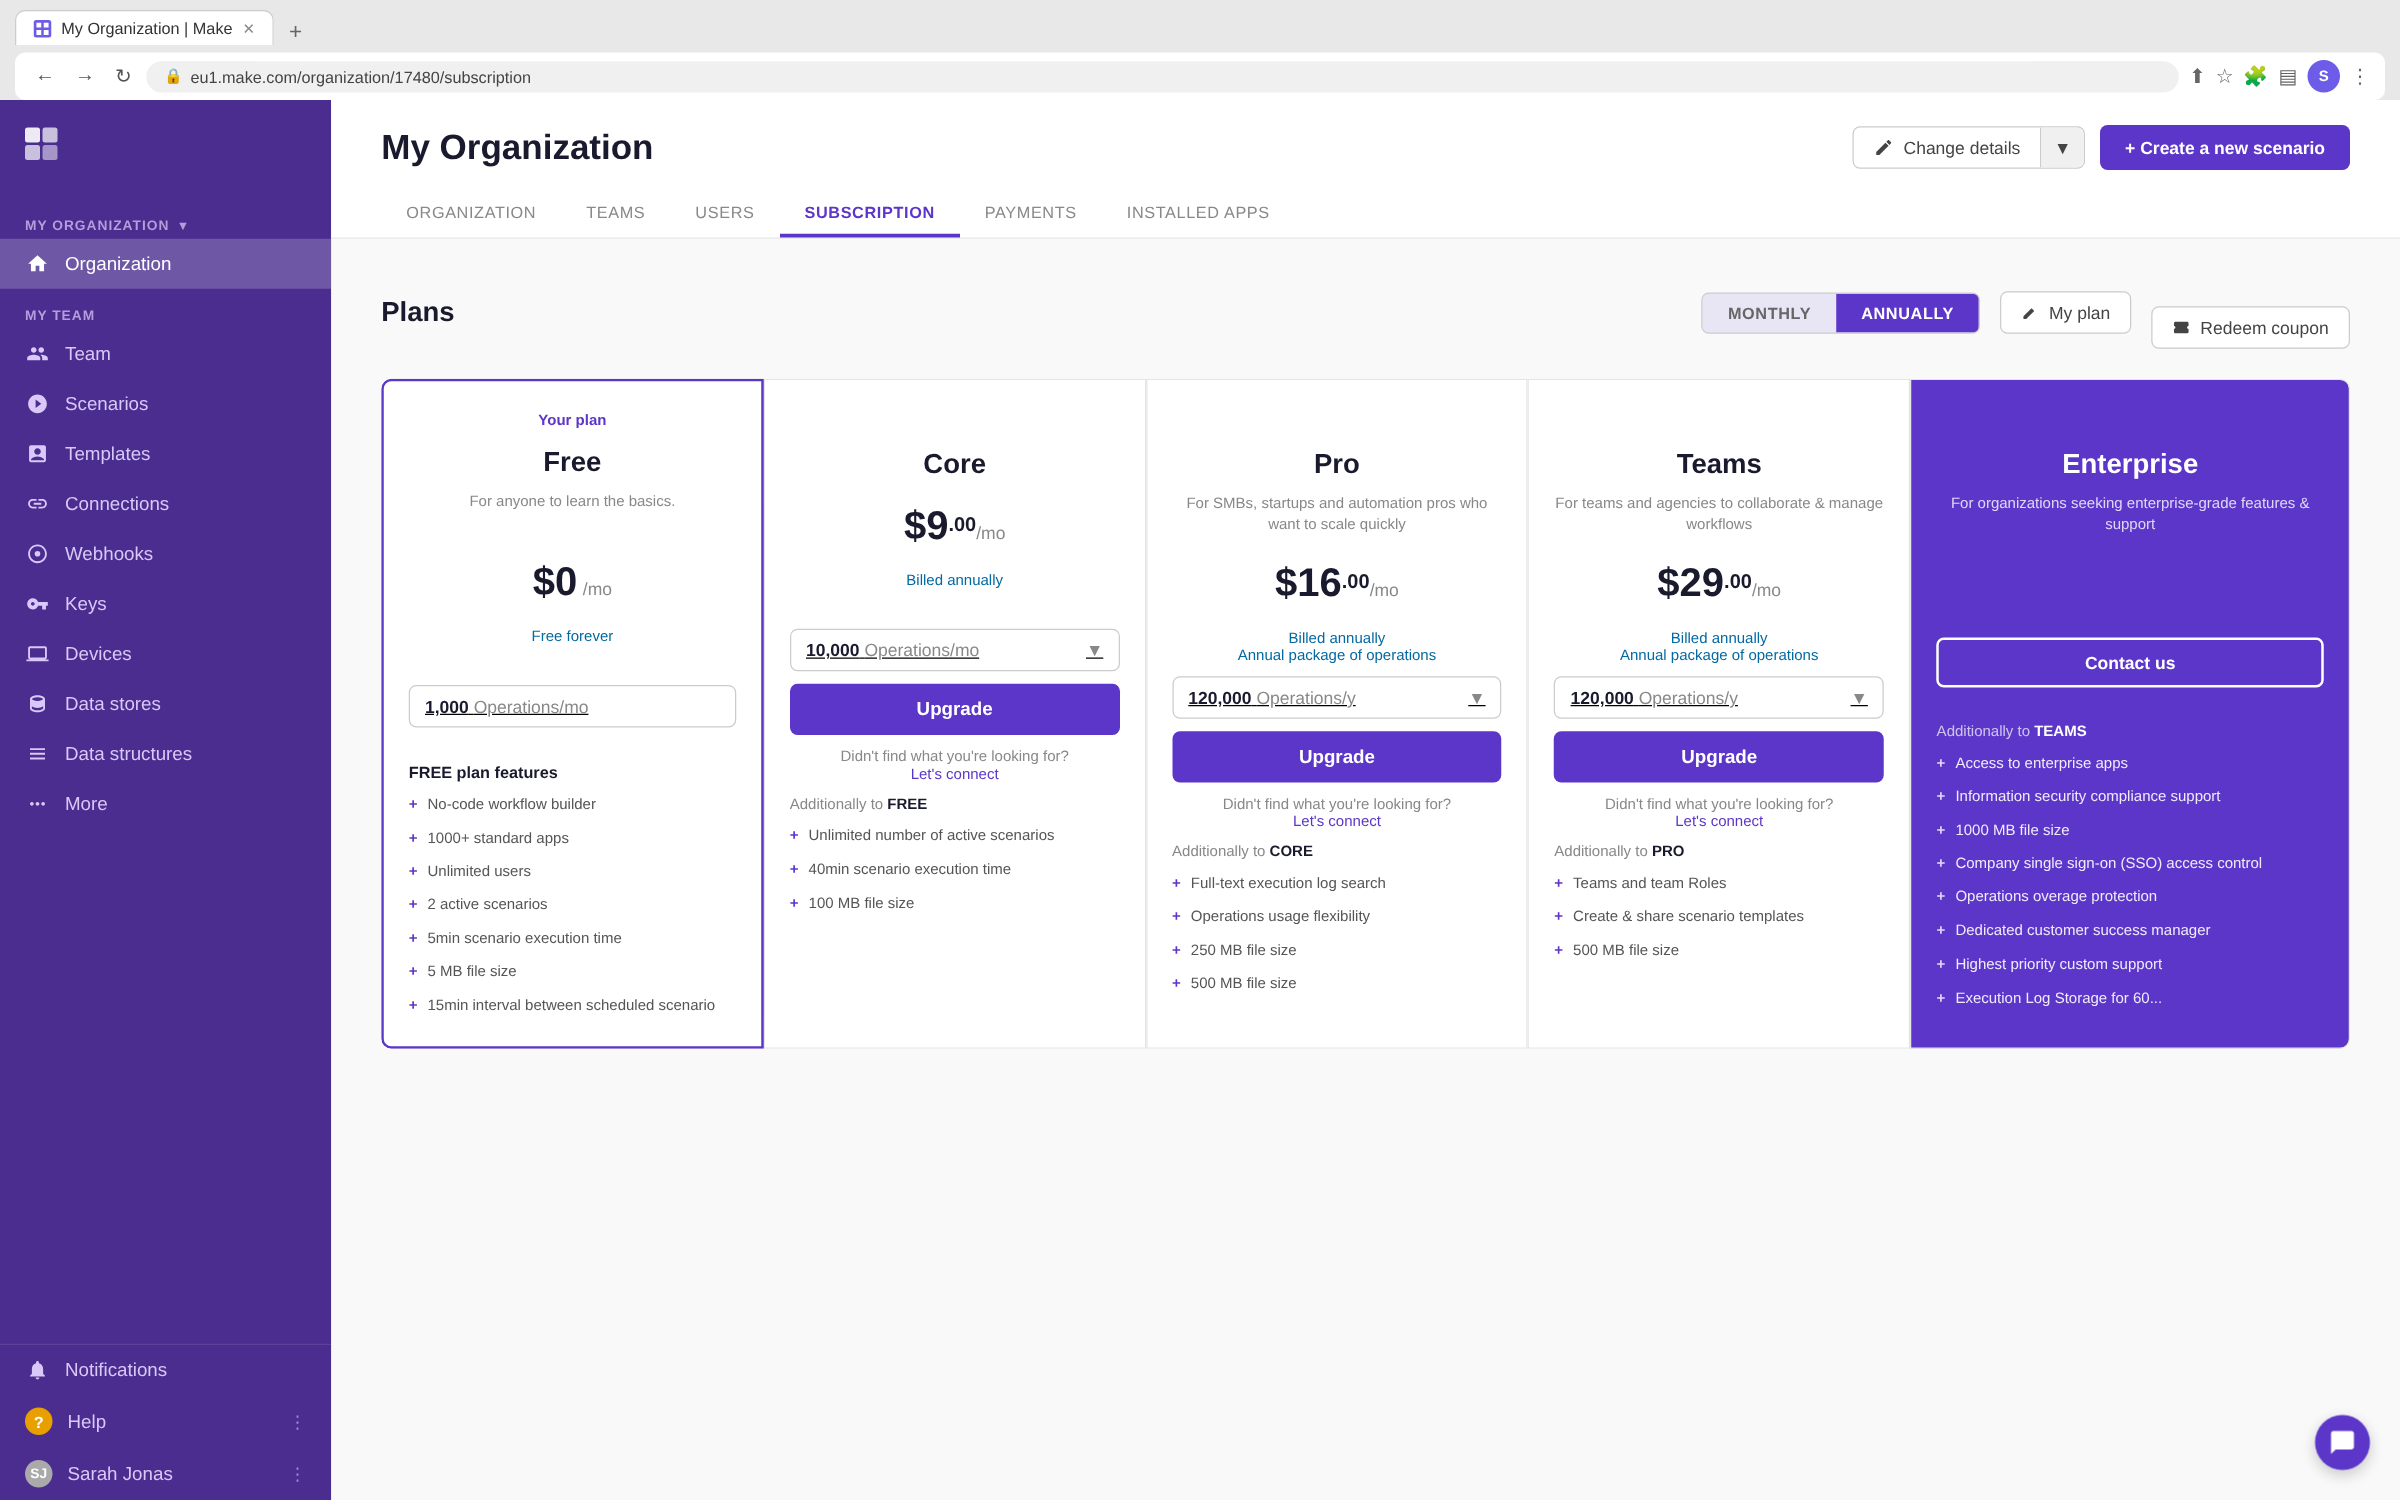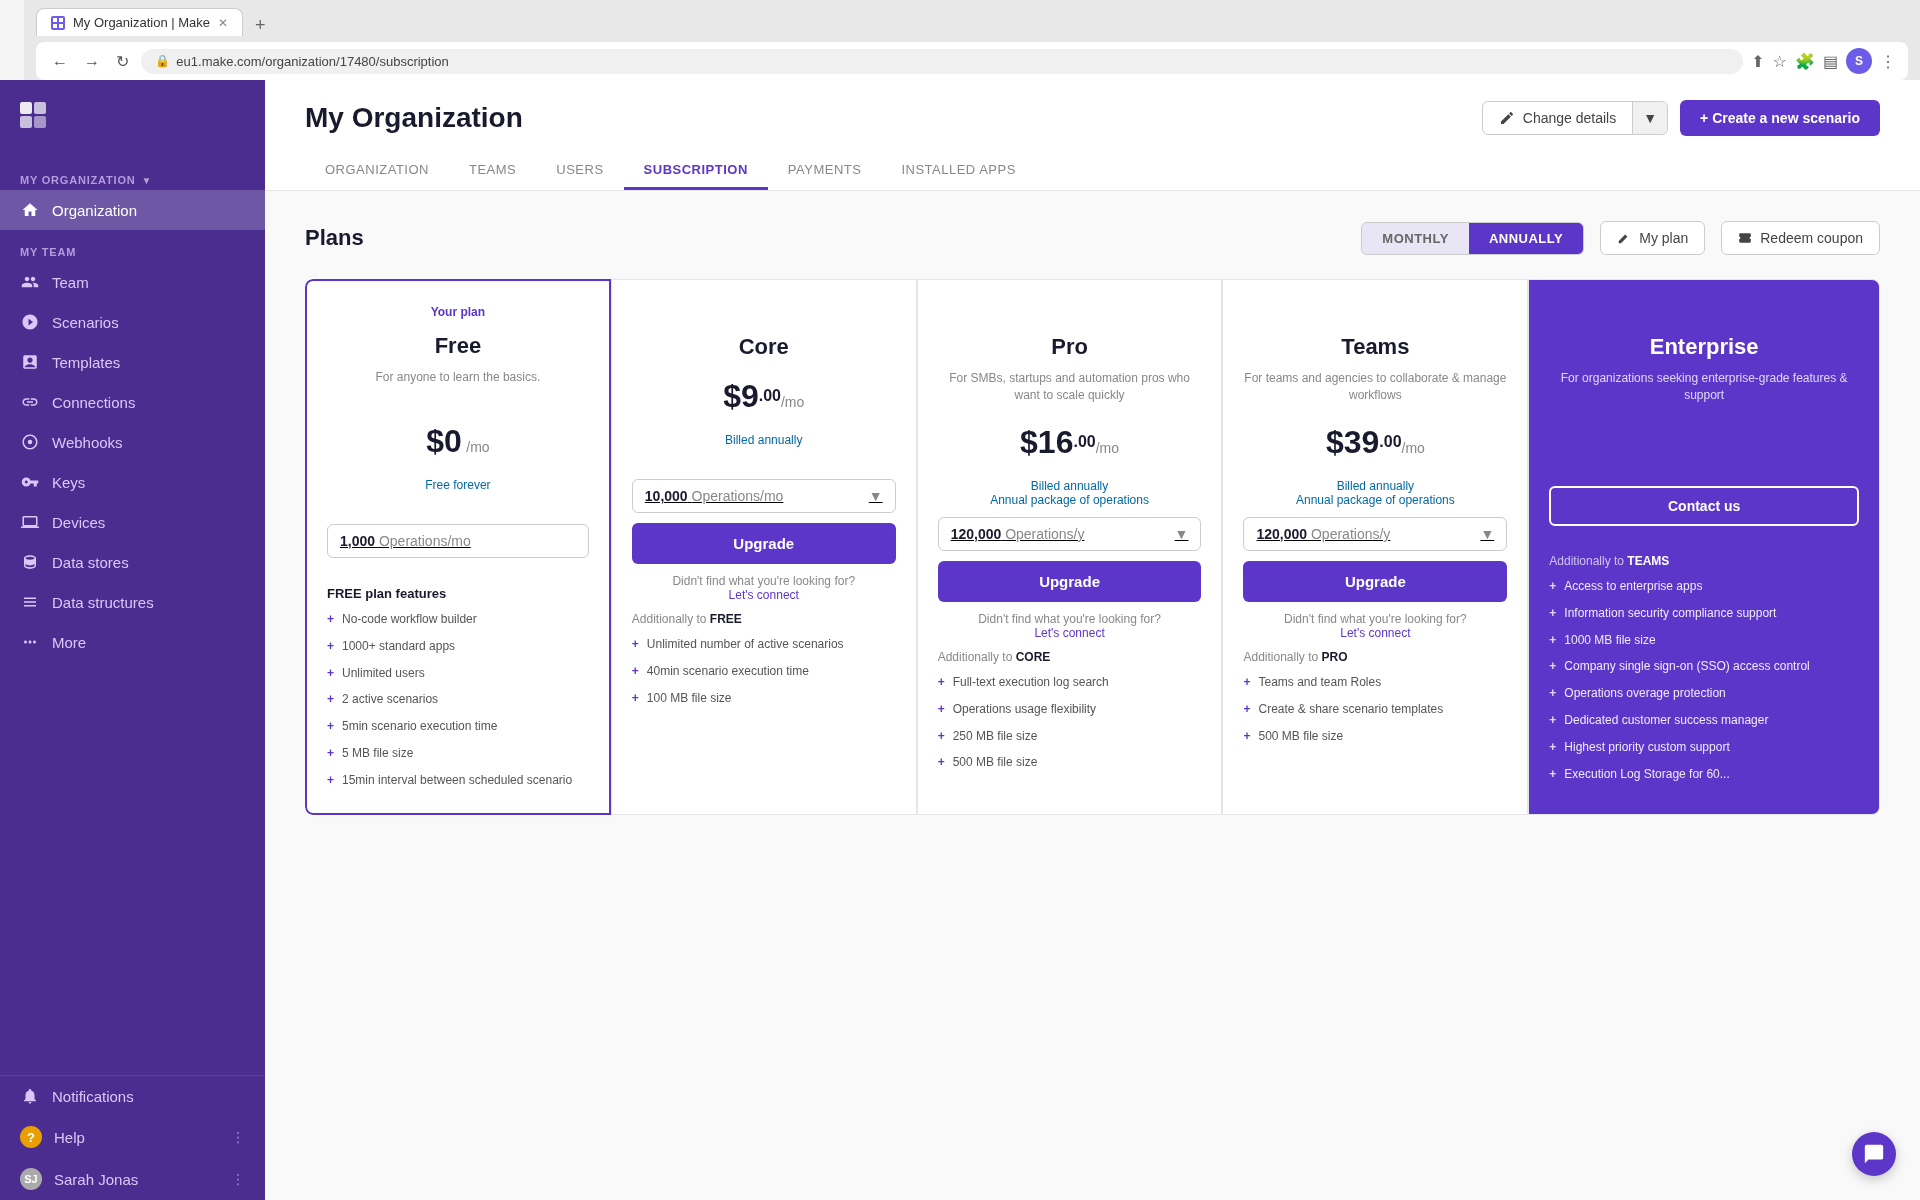--- a/index.html
+++ b/index.html
@@ -1,19 +1,19 @@
 <!DOCTYPE html>
 <html><head>
   <meta charset="utf-8">
   <style>
     * { box-sizing: border-box; margin: 0; padding: 0; }
     body { font-family: -apple-system, BlinkMacSystemFont, 'Segoe UI', sans-serif; background: #f5f5f5; display: flex; flex-direction: column; height: 100vh; overflow: hidden; }
 
     
-    .browser-chrome { background: #e8e8e8; padding: 8px 12px 0; display: flex; flex-direction: column; gap: 6px; margin-left: 24px; }
+    .browser-chrome { background: #e8e8e8; padding: 8px 12px 0; display: flex; flex-direction: column; gap: 6px; }
     .browser-tabs { display: flex; align-items: flex-end; gap: 4px; }
     .browser-tab { background: white; border-radius: 8px 8px 0 0; padding: 6px 14px; font-size: 13px; color: #333; display: flex; align-items: center; gap: 8px; min-width: 200px; border: 1px solid #ccc; border-bottom: none; }
     .tab-favicon { width: 14px; height: 14px; background: #6c5ce7; border-radius: 2px; display: flex; align-items: center; justify-content: center; }
     .tab-close { color: #888; cursor: pointer; font-size: 12px; margin-left: auto; }
     .tab-new { background: none; border: none; font-size: 18px; color: #666; cursor: pointer; padding: 0 8px; }
     .browser-controls { background: white; border-radius: 8px; display: flex; align-items: center; gap: 8px; padding: 6px 12px; margin-bottom: 0; }
     .nav-btn { background: none; border: none; font-size: 16px; color: #555; cursor: pointer; padding: 2px 4px; }
     .url-bar { flex: 1; background: #f0f0f0; border: none; border-radius: 20px; padding: 5px 14px; font-size: 13px; color: #333; display: flex; align-items: center; gap: 6px; }
     .url-text { font-size: 13px; color: #444; }
     .lock-icon { color: #888; font-size: 12px; }
@@ -54,21 +54,21 @@
 
     
     .plans-section { padding: 30px 40px; overflow-y: auto; flex: 1; }
     .plans-header { display: flex; align-items: center; justify-content: space-between; margin-bottom: 24px; }
     .plans-title { font-size: 22px; font-weight: 600; color: #1a1a2e; }
     .plans-controls { display: flex; align-items: center; gap: 16px; }
     .billing-toggle { display: flex; background: #e8e5f5; border-radius: 6px; overflow: hidden; border: 1px solid #ccc; }
     .toggle-btn { padding: 8px 20px; font-size: 13px; font-weight: 600; cursor: pointer; border: none; background: transparent; color: #666; letter-spacing: 0.5px; }
     .toggle-btn.active { background: #5c35c9; color: white; }
     .btn-my-plan { background: white; border: 1px solid #ccc; border-radius: 6px; padding: 8px 16px; font-size: 14px; color: #444; cursor: pointer; display: flex; align-items: center; gap: 8px; }
-    .btn-redeem { background: white; border: 1px solid #ccc; border-radius: 6px; padding: 8px 16px; font-size: 14px; color: #444; cursor: pointer; display: flex; align-items: center; gap: 8px; }
+    .btn-redeem { background: white; border: 1px solid #ccc; border-radius: 6px; padding: 8px 16px; font-size: 14px; color: #444; cursor: pointer; display: flex; align-items: center; gap: 8px; margin-top: 24px; }
 
     
     .plans-grid { display: grid; grid-template-columns: 1fr 1fr 1fr 1fr 1.15fr; gap: 0; border-radius: 8px; overflow: hidden; }
     .plan-card { background: white; border: 1px solid #e5e5e5; padding: 24px 20px; display: flex; flex-direction: column; gap: 10px; }
     .plan-card.current { border: 2px solid #5c35c9; border-radius: 8px 0 0 8px; position: relative; }
     .plan-card.enterprise { background: #5c35c9; color: white; border-radius: 0 8px 8px 0; }
     .your-plan-badge { text-align: center; color: #5c35c9; font-size: 12px; font-weight: 600; margin-bottom: 4px; }
     .plan-name { font-size: 22px; font-weight: 700; color: #1a1a2e; text-align: center; }
     .plan-card.enterprise .plan-name { color: white; }
     .plan-desc { font-size: 12px; color: #888; text-align: center; line-height: 1.4; min-height: 36px; }
@@ -448,21 +448,21 @@
               <span class="feature-plus">+</span>
               <span>500 MB file size</span>
             </div>
         </div>
 
         <div class="plan-card">
           <div style="height:20px;"></div>
           <div class="plan-name">Teams</div>
           <div class="plan-desc">For teams and agencies to collaborate &amp; manage workflows</div>
           <div class="plan-price">
-            <span class="price-amount">$39</span><span class="price-cents">.00</span><span class="price-period">/mo</span>
+            <span class="price-amount">$29</span><span class="price-cents">.00</span><span class="price-period">/mo</span>
           </div>
           <div class="plan-billing plan-billing two-line">
             <div>Billed annually</div>
             <div>Annual package of operations</div>
           </div>
           <div class="ops-selector">
             <span><span class="ops-value">120,000</span> <span class="ops-unit">Operations/y</span></span>
             <span class="dropdown-icon">▼</span>
           </div>
           <button class="btn-upgrade">Upgrade</button>

